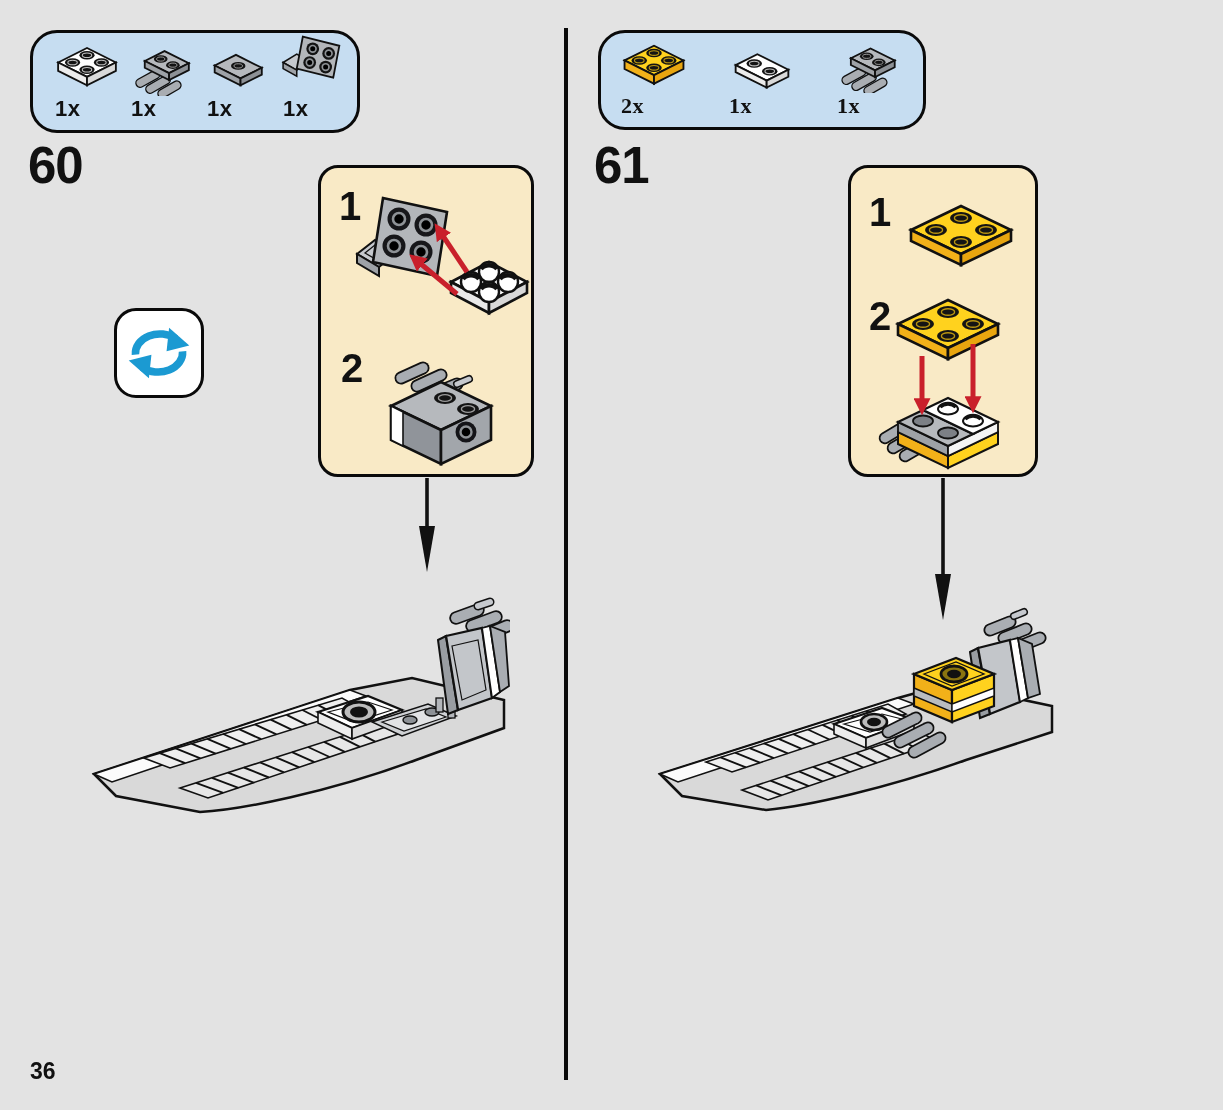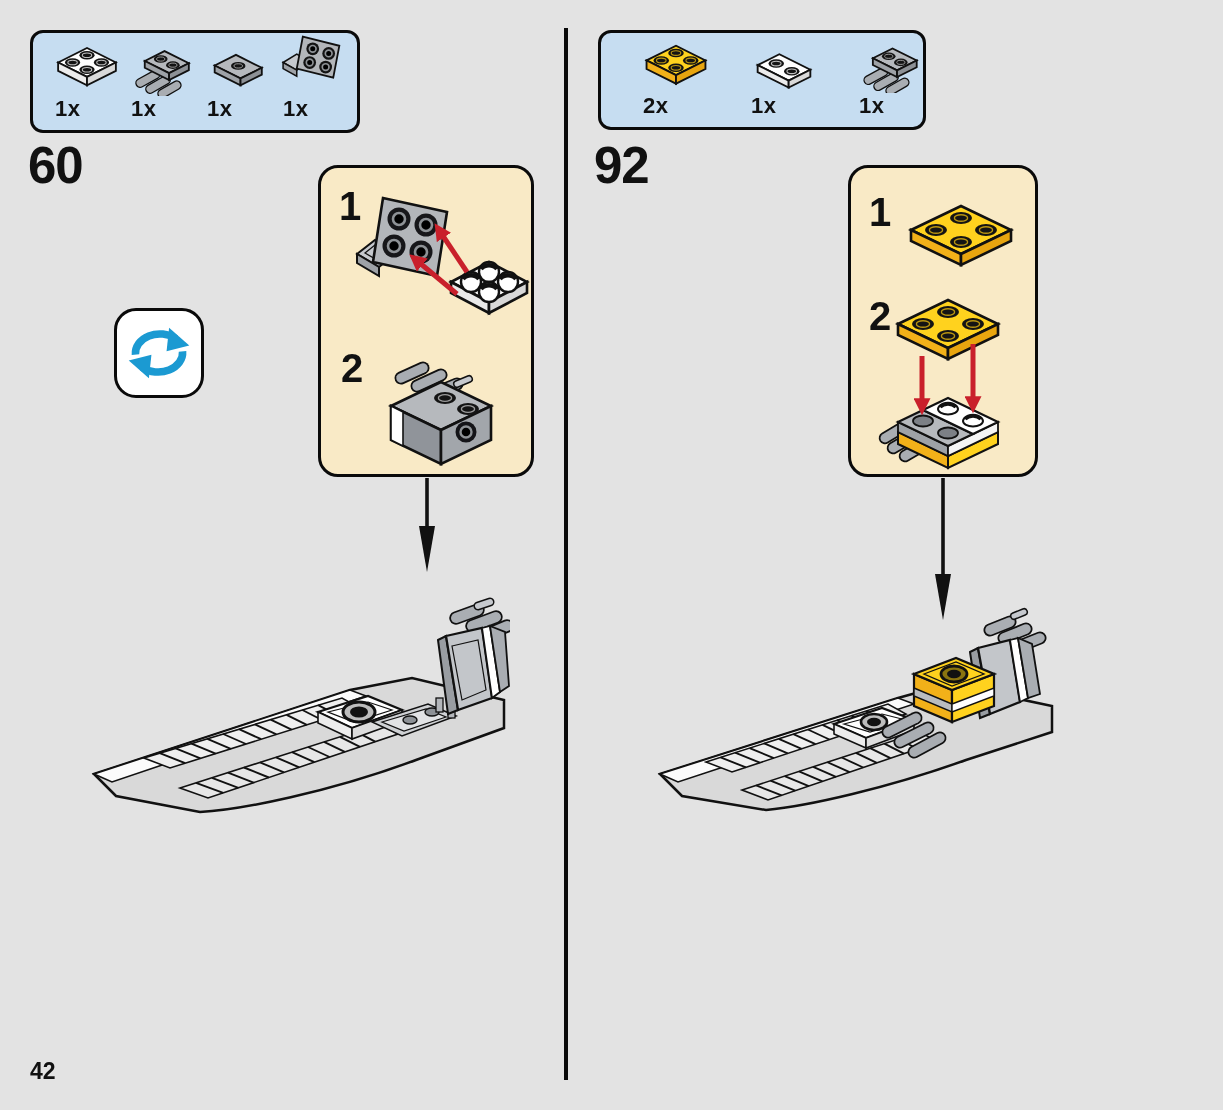--- a/index.html
+++ b/index.html
@@ -5,21 +5,21 @@
   html,body{margin:0;padding:0;}
   .page{
     position:relative; width:1223px; height:1110px;
     background:#e3e3e3; overflow:hidden;
     font-family:"Liberation Sans", sans-serif; color:#111;
   }
   .abs{position:absolute;}
   
   .pbox{
     position:absolute; background:#c6ddf1; border:3px solid #0a0a0a;
-    border-radius:13px; display:flex; align-items:flex-end;
+    border-radius:27px; display:flex; align-items:flex-end;
     box-sizing:border-box; padding:6px 12px 8px 16px;
   }
   .cell{display:flex; flex-direction:column; align-items:flex-start;}
   .cell svg{display:block;}
   .cnt{font-size:22px; font-weight:700; margin-top:0px; margin-left:6px; letter-spacing:0.5px;}
   
   .stepnum{
     position:absolute; font-size:51px; font-weight:800; line-height:1;
     letter-spacing:-1px;
   }
@@ -253,21 +253,21 @@
 
     <polygon points="358,78 366,74 378,148 368,152" fill="#999da2" stroke="#111" stroke-width="2"></polygon>
     <polygon points="366,74 402,66 412,136 378,148" fill="#c3c6ca" stroke="#111" stroke-width="2.3"></polygon>
     <polygon points="402,66 410,64 420,130 412,136" fill="#ffffff" stroke="#111" stroke-width="1.8"></polygon>
     <polygon points="410,64 425,70 429,124 420,130" fill="#a9adb2" stroke="#111" stroke-width="1.8"></polygon>
     <polygon points="372,84 398,78 406,128 382,138" fill="none" stroke="#111" stroke-width="1.2"></polygon>
   </svg>
 
   <div class="divider"></div>
 
-  <div class="pbox" style="left:598px; top:30px; width:328px; height:100px; gap:30px; padding-left:36px;">
+  <div class="pbox" style="left:598px; top:30px; width:328px; height:100px; gap:30px; padding-left:14px;font-family:Liberation Serif, serif;">
     <div class="cell">
       <svg width="78" height="62" viewBox="0 0 100 80">
         <polygon points="12,38 50,19 88,38 50,57" fill="#ffd21e" stroke="#111" stroke-width="2.4"></polygon>
         <polygon points="12,38 50,57 50,68 12,49" fill="#f2b119" stroke="#111" stroke-width="2.4"></polygon>
         <polygon points="50,57 88,38 88,49 50,68" fill="#e8a50f" stroke="#111" stroke-width="2.4"></polygon>
         <g>
           <ellipse cx="31" cy="38" rx="10" ry="5.5" fill="#141414"></ellipse>
             <ellipse cx="31" cy="38" rx="6.2" ry="3" fill="none" stroke="#b89410" stroke-width="1.4"></ellipse>
           <ellipse cx="50" cy="28.5" rx="10" ry="5.5" fill="#141414"></ellipse>
             <ellipse cx="50" cy="28.5" rx="6.2" ry="3" fill="none" stroke="#b89410" stroke-width="1.4"></ellipse>
@@ -304,21 +304,21 @@
         <polygon points="58,52 84,39 84,48 58,61" fill="#8d9196" stroke="#111" stroke-width="2.4"></polygon>
         <ellipse cx="47" cy="33.5" rx="9" ry="5" fill="#141414"></ellipse>
           <ellipse cx="47" cy="33.5" rx="5.4" ry="2.7" fill="none" stroke="#9a9a9a" stroke-width="1.3"></ellipse>
         <ellipse cx="63" cy="41.5" rx="9" ry="5" fill="#141414"></ellipse>
           <ellipse cx="63" cy="41.5" rx="5.4" ry="2.7" fill="none" stroke="#9a9a9a" stroke-width="1.3"></ellipse>
       </svg>
       <span class="cnt">1x</span>
     </div>
   </div>
 
-  <div class="stepnum" style="left:594px; top:140px;">92</div>
+  <div class="stepnum" style="left:594px; top:140px;">61</div>
 
   <div class="subbox" style="left:848px; top:165px; width:190px; height:312px;">
     <div class="sublabel" style="left:18px; top:24px;">1</div>
     <svg class="abs" style="left:46px; top:22px;" width="130" height="86" viewBox="0 0 130 86">
       <polygon points="14,40 64,16 114,40 64,64" fill="#ffd21e" stroke="#111" stroke-width="2.6"></polygon>
       <polygon points="14,40 64,64 64,75 14,51" fill="#f2b119" stroke="#111" stroke-width="2.6"></polygon>
       <polygon points="64,64 114,40 114,51 64,75" fill="#e8a50f" stroke="#111" stroke-width="2.6"></polygon>
       <g>
         <ellipse cx="39" cy="40" rx="11" ry="6" fill="#141414"></ellipse>
           <ellipse cx="39" cy="40" rx="6.6" ry="3.3" fill="none" stroke="#b89410" stroke-width="1.4"></ellipse>
@@ -449,14 +449,14 @@
     <polygon points="266,118 304,134 304,166 266,150" fill="#f2b119" stroke="#111" stroke-width="2.2"></polygon>
     <polygon points="304,134 346,118 346,150 304,166" fill="#ffd21e" stroke="#111" stroke-width="2.2"></polygon>
     <polygon points="266,132 304,148 304,156 266,140" fill="#b9bcc0" stroke="#111" stroke-width="1.4"></polygon>
     <polygon points="304,148 346,132 346,140 304,156" fill="#ffffff" stroke="#111" stroke-width="1.4"></polygon>
     <polygon points="266,118 308,102 346,118 304,134" fill="#ffd21e" stroke="#111" stroke-width="2.4"></polygon>
     <polygon points="276,118 308,106 336,118 304,130" fill="none" stroke="#111" stroke-width="1.3"></polygon>
     <ellipse cx="306" cy="118" rx="13" ry="8" fill="#8a7410" stroke="#111" stroke-width="2.8"></ellipse>
     <ellipse cx="306" cy="118" rx="7" ry="4.2" fill="#111"></ellipse>
   </svg>
 
-  <div class="pagenum">42</div>
+  <div class="pagenum">36</div>
 </div>
 
 </body></html>

